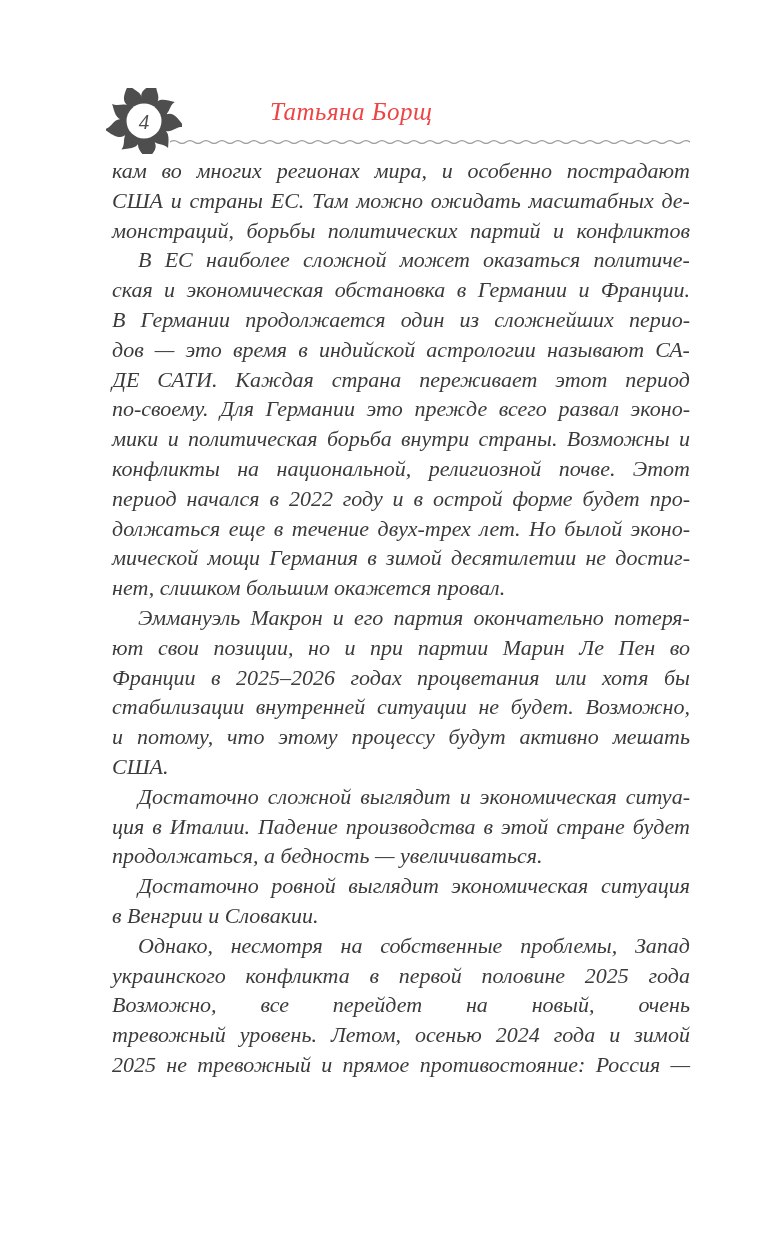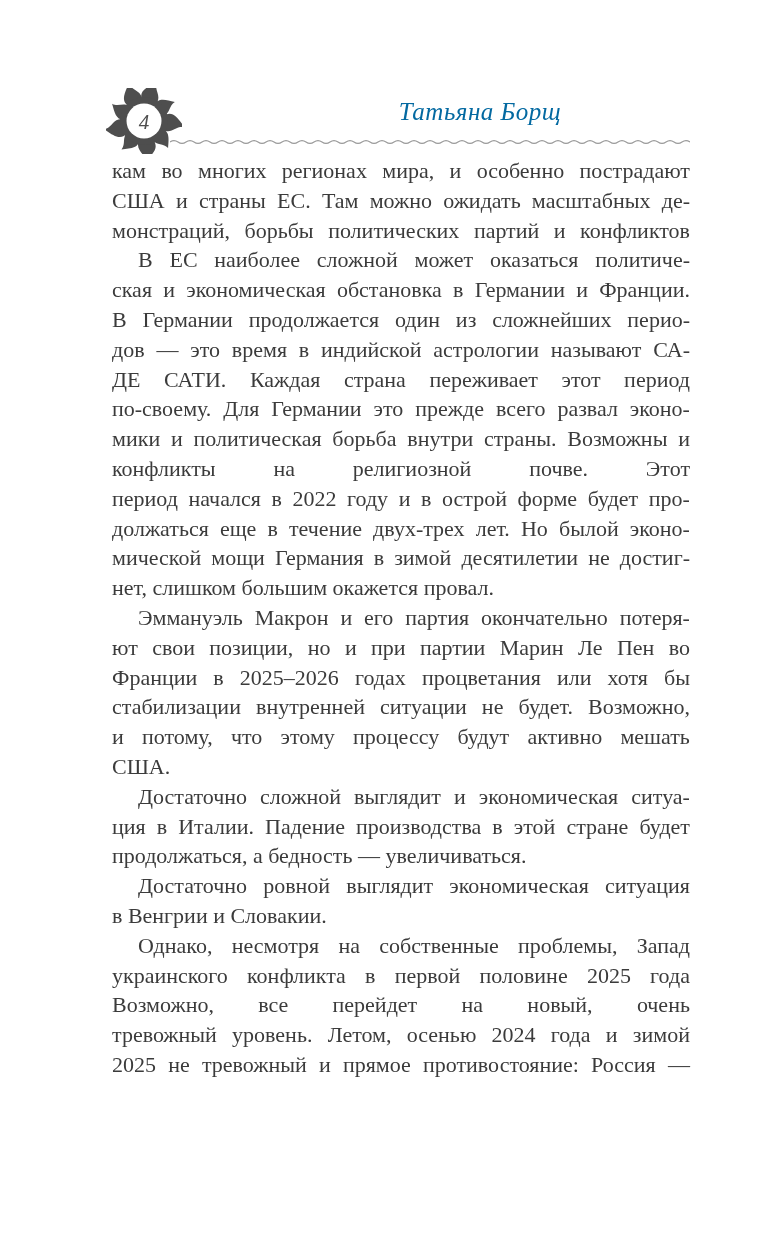--- a/index.html
+++ b/index.html
@@ -19,40 +19,41 @@
   .sun svg{display:block;width:100%;height:100%;}
   .page-num{
     font-style:italic;
     font-size:21px;
     fill:#4e4e4e;
   }
   .author{
     position:absolute;
     right:78px;top:98px;
     width:420px;
-    text-align:center;
+    text-align:left;
     font-style:italic;
     font-size:25px;
-    color:#0369a1;
+    color:#ef4444;
     letter-spacing:.5px;
     white-space:nowrap;
   }
   .wave{position:absolute;left:170px;top:138px;}
   
   .body-text{
     position:absolute;
     left:112px;top:156px;
     width:578px;
   }
   .line{
     height:29.8px;
     line-height:29.8px;
     font-size:22px;
     white-space:nowrap;
     overflow:visible;
+    font-style:italic;
   }
   .line.jst{
     display:flex;
     justify-content:space-between;
     white-space:normal;
   }
   .line.jst span{white-space:nowrap;}
   .line.ind{padding-left:26px;}
 </style>
 </head>
@@ -182,20 +183,21 @@
         <span>политическая</span>
         <span>борьба</span>
         <span>внутри</span>
         <span>страны.</span>
         <span>Возможны</span>
         <span>и</span>
       </div>
       <div class="line jst">
         <span>конфликты</span>
         <span>на</span>
+        <span>национальной,</span>
         <span>религиозной</span>
         <span>почве.</span>
         <span>Этот</span>
       </div>
       <div class="line jst">
         <span>период</span>
         <span>начался</span>
         <span>в</span>
         <span>2022</span>
         <span>году</span>

